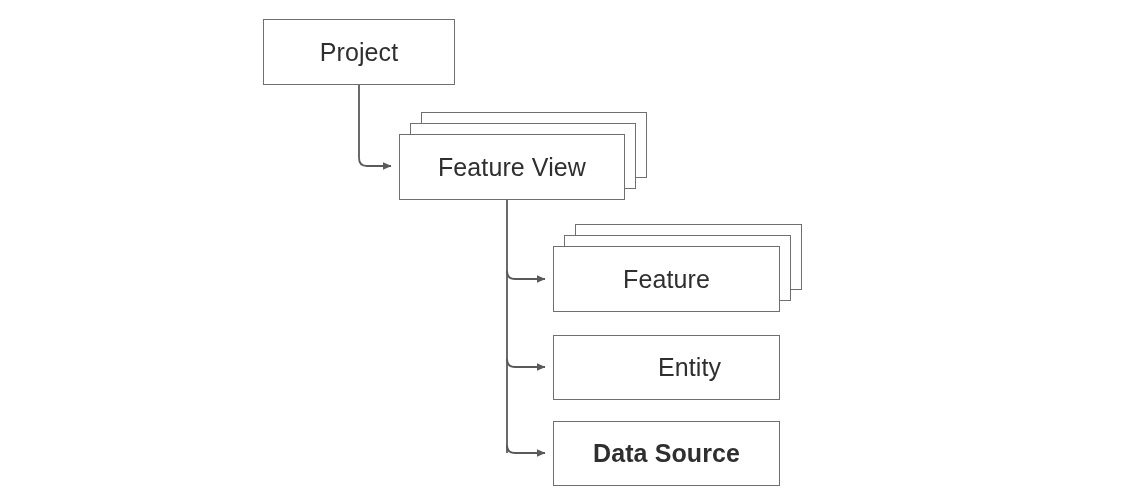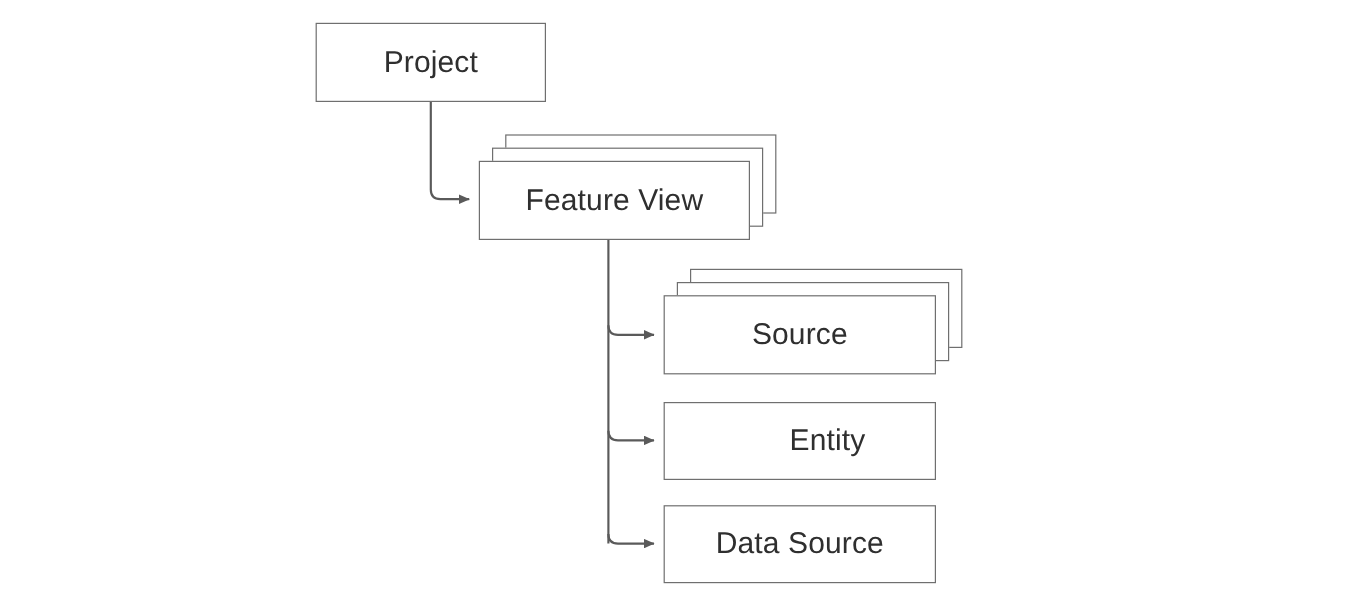--- a/index.html
+++ b/index.html
@@ -94,29 +94,29 @@
     <div class="node-box shadow-layer" style="left:11px; top:11px; width:226px; height:66px;"></div>
     <div class="node-box front-layer" style="left:0; top:22px; width:226px; height:66px;">
       <span class="node-label">Feature View</span>
     </div>
   </div>
 
   <div class="node" id="node-feature">
     <div class="node-box shadow-layer" style="left:22px; top:0; width:227px; height:66px;"></div>
     <div class="node-box shadow-layer" style="left:11px; top:11px; width:227px; height:66px;"></div>
     <div class="node-box front-layer" style="left:0; top:22px; width:227px; height:66px;">
-      <span class="node-label">Source</span>
+      <span class="node-label">Feature</span>
     </div>
   </div>
 
   <div class="node" id="node-entity">
     <div class="node-box front-layer" style="left:0; top:0; right:0; bottom:0;padding-left:46px;">
       <span class="node-label">Entity</span>
     </div>
   </div>
 
   <div class="node" id="node-data-source">
-    <div class="node-box front-layer" style="left:0; top:0; right:0; bottom:0;">
+    <div class="node-box front-layer" style="left:0; top:0; right:0; bottom:0;font-weight:bold;">
       <span class="node-label">Data Source</span>
     </div>
   </div>
 
 </div>
 
 </body></html>

